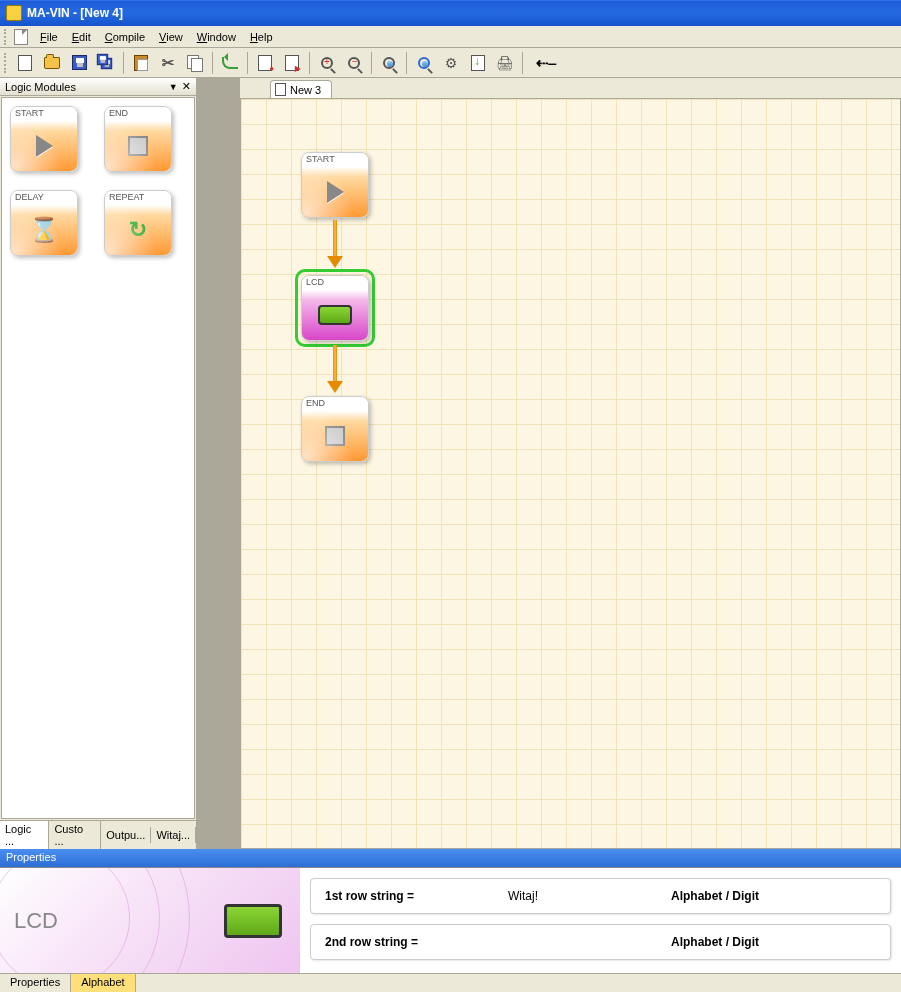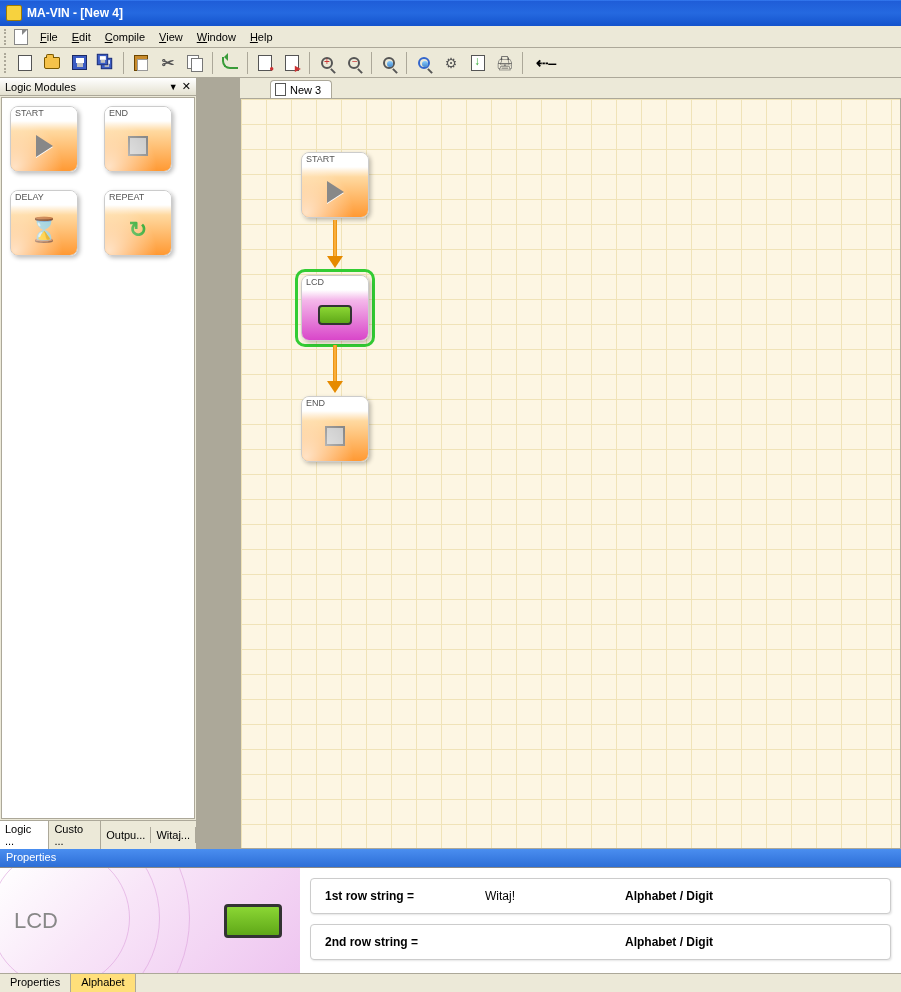--- a/index.html
+++ b/index.html
@@ -94,21 +94,21 @@
 .props-body { flex:1; background:#fff; display:flex; border-top:1px solid #888; }
 .props-left { width:300px; background:linear-gradient(135deg,#fff,#f8e5f8 40%,#eec5f0); display:flex; align-items:center; position:relative; overflow:hidden; }
 .props-left .ring { position:absolute; border:1px solid rgba(220,160,220,.6); border-radius:50%; }
 .props-left .r1 { width:260px; height:260px; left:-70px; top:-80px; }
 .props-left .r2 { width:200px; height:200px; left:-40px; top:-50px; }
 .props-left .r3 { width:140px; height:140px; left:-10px; top:-20px; }
 .props-title { font-size:22px; color:#888; margin-left:14px; z-index:1; }
 .props-icon { margin-left:auto; margin-right:18px; z-index:1; }
 .props-icon .lcd-screen { width:58px; height:34px; border-width:3px; }
 .props-right { flex:1; padding:10px; display:flex; flex-direction:column; gap:10px; }
-.prop-row { height:36px; background:#fff; border:1px solid #ccc; border-radius:4px; display:flex; align-items:center; font-size:12px; padding:0 14px; box-shadow:1px 1px 2px rgba(0,0,0,.1); }
+.prop-row { height:36px; background:#fff; border:1px solid #ccc; border-radius:4px; display:flex; align-items:center; font-size:12px; padding:0 14px; box-shadow:1px 1px 2px rgba(0,0,0,.1);gap:23px; }
 .prop-row .lab { width:160px; font-weight:bold; }
 .prop-row .val { width:140px; }
 .prop-row .kind { font-weight:bold; }
 
 .bottom-tabs { height:19px; background:#ece9d8; display:flex; font-size:11px; border-top:1px solid #aca899; }
 .bottom-tabs div { padding:2px 10px 0; border-right:1px solid #aca899; background:#ece9d8; cursor:pointer; }
 .bottom-tabs div.active { background:#ffdf7a; }
 </style>
 </head>
 <body>

